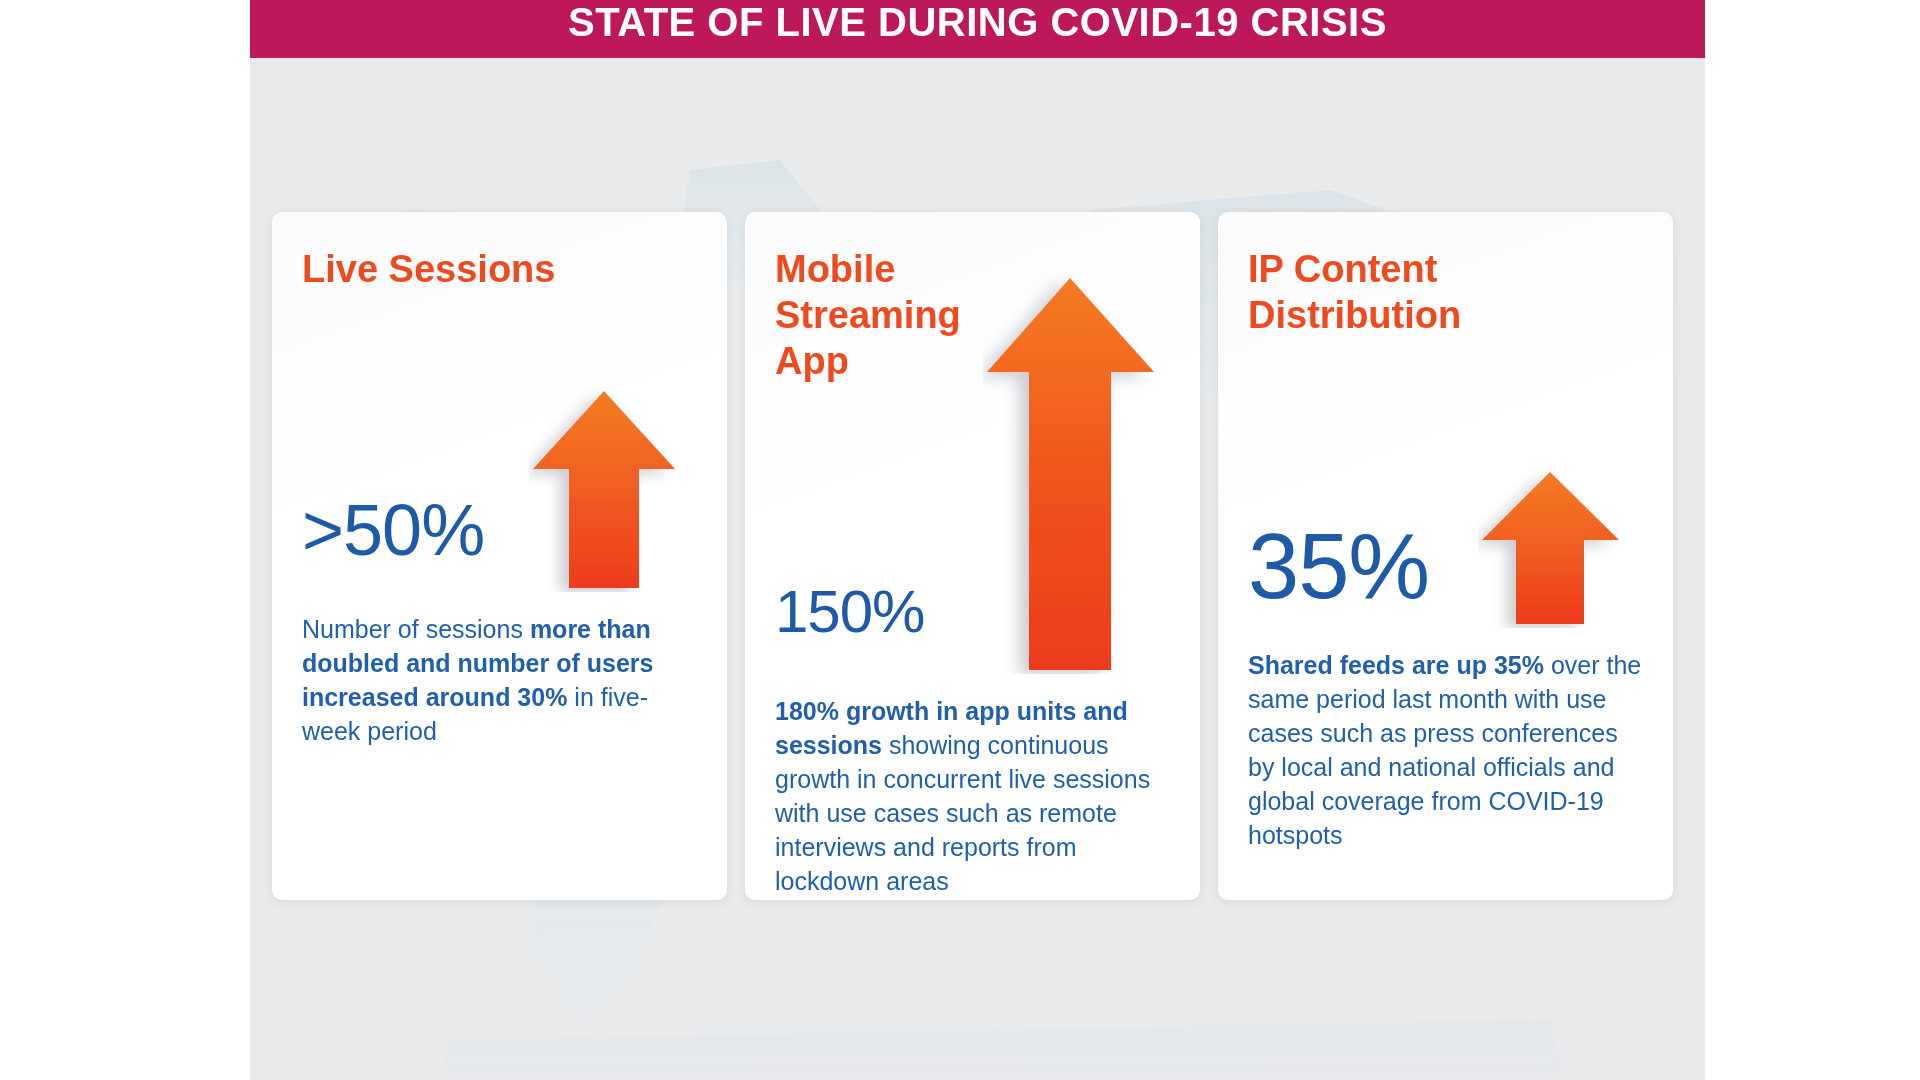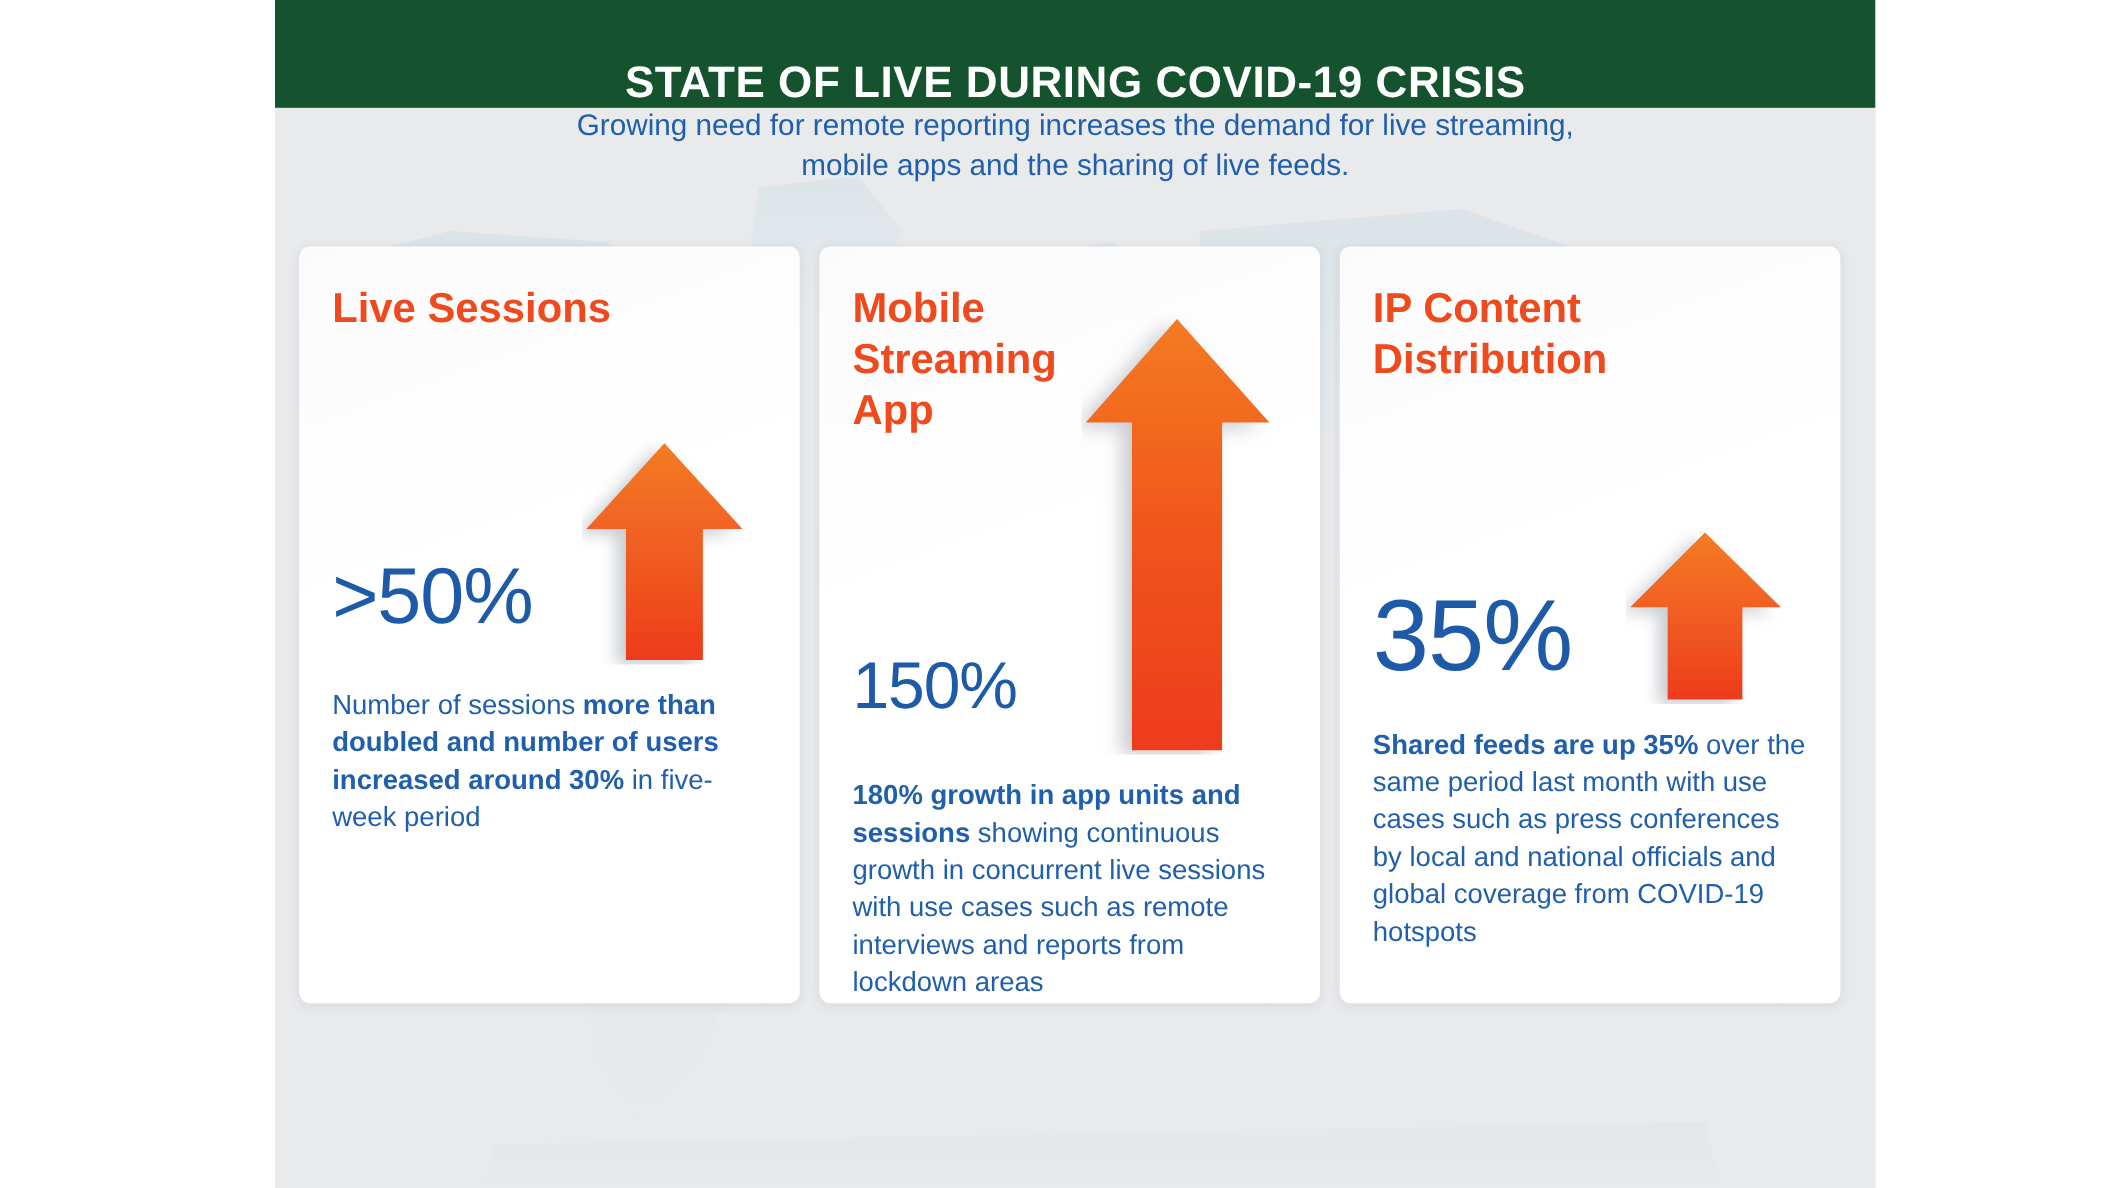--- a/index.html
+++ b/index.html
@@ -38,24 +38,24 @@
     height: 1045px;
     opacity: 0.55;
     pointer-events: none;
   }
 
   
   #header-bar {
     position: absolute;
     left: 0; top: 0;
     width: 1455px;
-    height: 98px;
-    background: #14532d;
+    height: 58px;
+    background: #be185d;
     display: flex;
-    align-items: flex-end;
+    align-items: flex-start;
     justify-content: center;
   }
   #header-title {
     color: #ffffff;
     font-size: 40px;
     font-weight: bold;
     letter-spacing: 0.5px;
     text-transform: uppercase;
     white-space: nowrap;
     font-family: "Liberation Sans", sans-serif;
@@ -76,21 +76,21 @@
 
   
   #cards {
     position: absolute;
     left: 22px;
     top: 212px;
     width: 1410px;
     height: 700px;
     display: flex;
     gap: 18px;
-    align-items: flex-end;
+    align-items: flex-start;
   }
 
   .card {
     position: relative;
     width: 455px;
     border-radius: 10px;
     background: linear-gradient(160deg, #fbfbfc 0%, #ffffff 40%, #ffffff 100%);
     box-shadow: 0 2px 10px rgba(80,90,110,0.12);
     overflow: hidden;
   }
@@ -223,24 +223,20 @@
         <path d="M1180 620 L1320 610 L1370 690 L1320 780 L1210 770 L1160 700 Z"></path>
 
         <path d="M200 980 L1300 960 L1320 1045 L180 1045 Z" opacity="0.35"></path>
       </g>
     </svg>
 
     <div id="header-bar">
       <div id="header-title">STATE OF LIVE DURING COVID-19 CRISIS</div>
     </div>
 
-    <div id="subtitle">
-      <span class="sub-line">Growing need for remote reporting increases the demand for live streaming,</span>
-      <span class="sub-line">mobile apps and the sharing of live feeds.</span>
-    </div>
 
     <div id="cards">
 
       <div class="card card-1">
         <div class="card-inner">
           <div class="card-heading">Live Sessions</div>
 
           <div class="stat-row">
             <div class="arrow">
               <svg width="150" height="205" viewBox="0 0 150 205">

